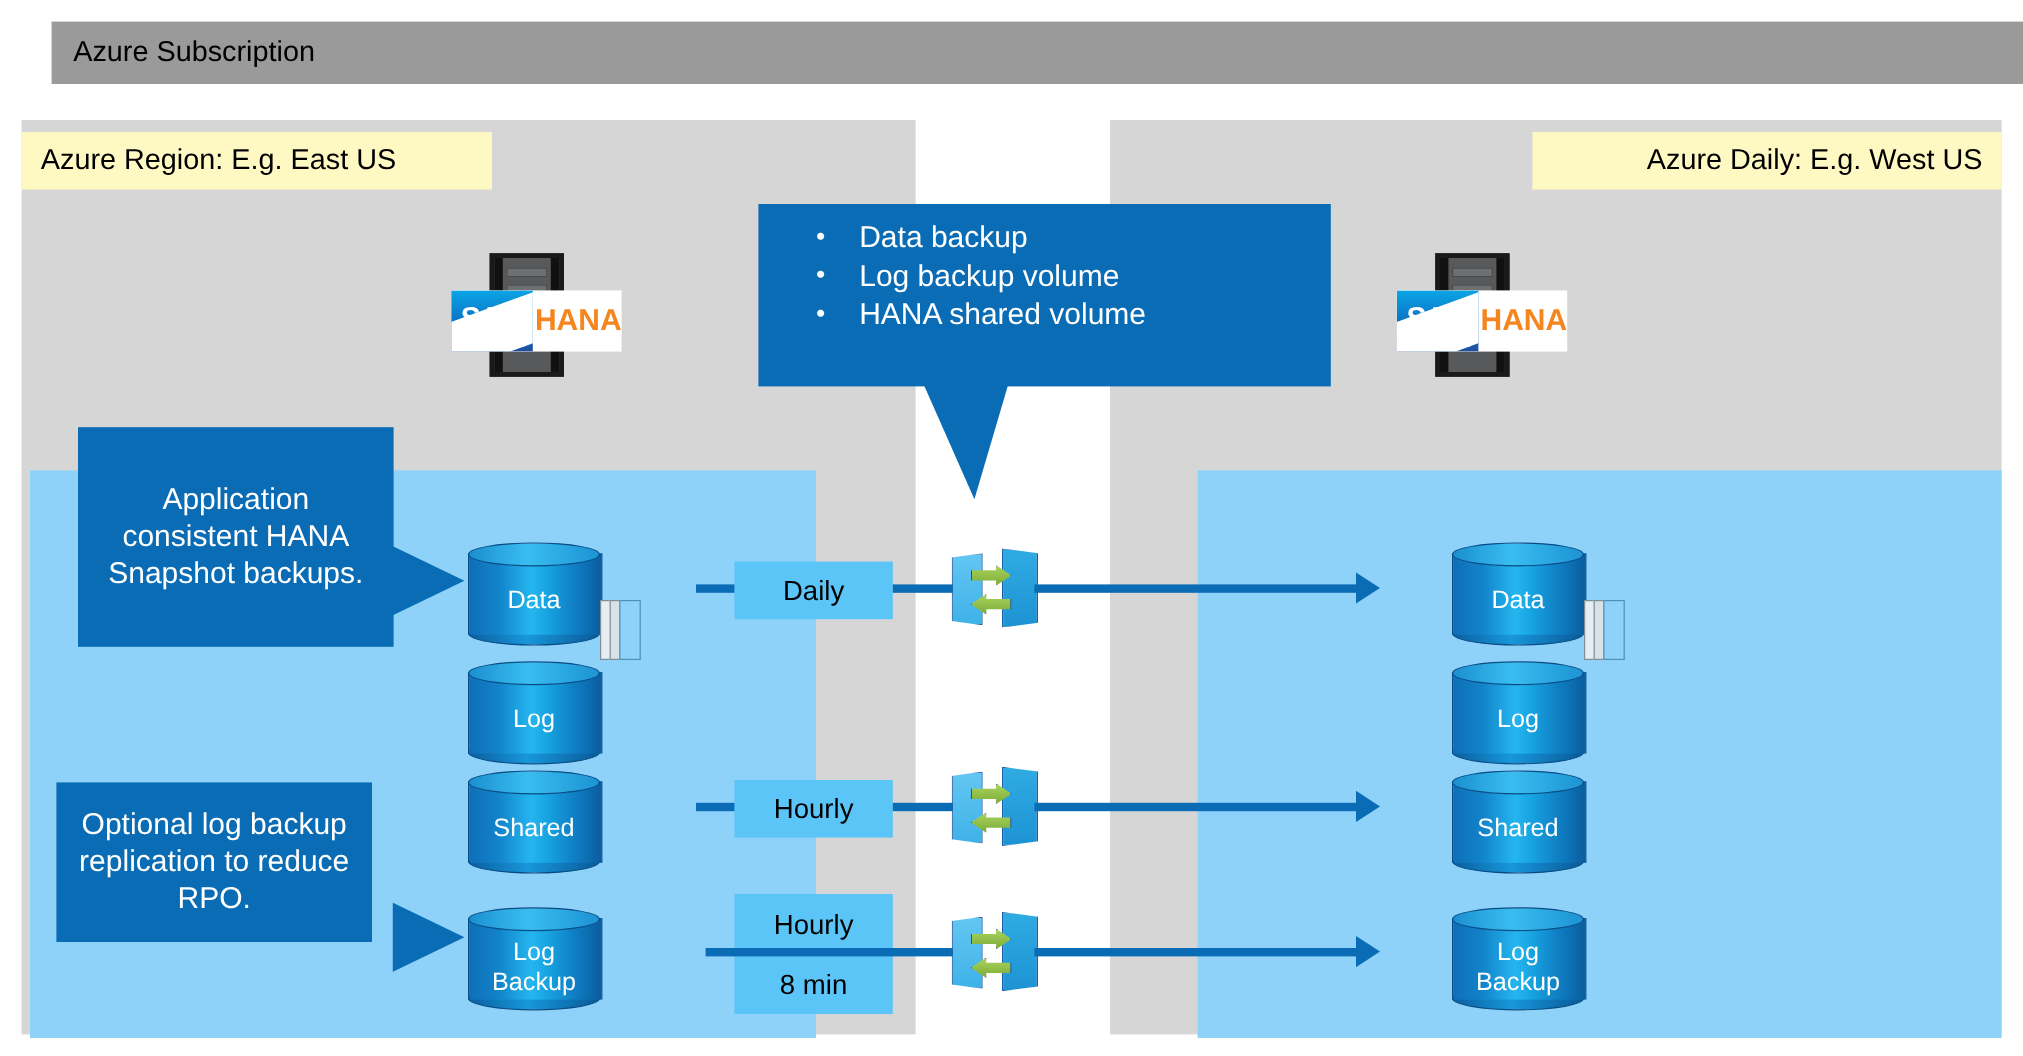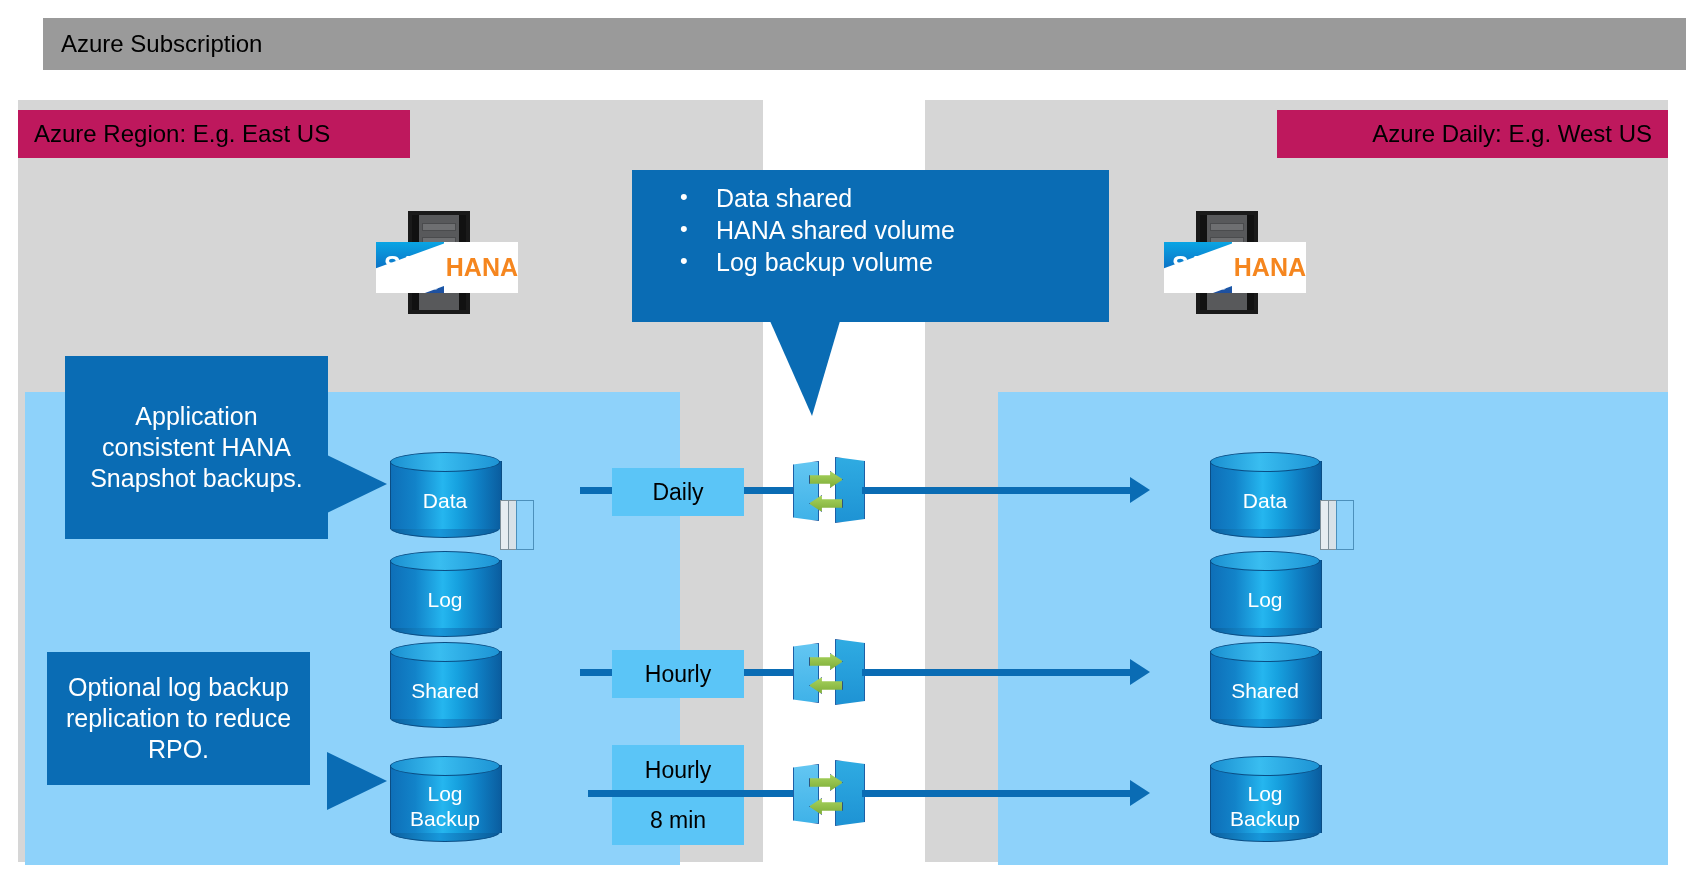--- a/index.html
+++ b/index.html
@@ -11,21 +11,21 @@
   .sub-banner{position:absolute;left:18px;top:18px;width:1650px;height:52px;
               background:#9a9a9a;display:flex;align-items:center;margin-left:25px;}
   .sub-banner .lbl{padding-left:18px;font-size:24px;color:#000;}
 
   
   .region-panel{position:absolute;background:#d6d6d6;}
   #region-left-panel{left:18px;top:100px;width:745px;height:762px;}
   #region-right-panel{left:925px;top:100px;width:743px;height:762px;}
 
   
-  .region-title{position:absolute;height:48px;background:#be185d;
+  .region-title{position:absolute;height:48px;background:#fef9c3;
                 display:flex;align-items:center;}
   #region-left-title{left:18px;top:110px;width:392px;}
   #region-left-title .lbl{padding-left:16px;font-size:24px;color:#000;}
   #region-right-title{left:1277px;top:110px;width:391px;justify-content:flex-end;}
   #region-right-title .lbl{padding-right:16px;font-size:24px;color:#000;}
 
   
   .vol-panel{position:absolute;background:#8ed2fa;}
   #vol-panel-left{left:25px;top:392px;width:655px;height:473px;}
   #vol-panel-right{left:998px;top:392px;width:670px;height:473px;}
@@ -178,23 +178,23 @@
       <span class="saptext">SAP</span>
       <span class="reg">®</span>
     </div>
     <div class="hanatext">HANA</div>
   </div>
 
   <div id="callout-top-tail"></div>
   <div class="callout" id="callout-top">
     <div class="inner">
       <ul>
-        <li>Data shared</li>
+        <li>Data backup</li>
+        <li>Log backup volume</li>
         <li>HANA shared volume</li>
-        <li>Log backup volume</li>
       </ul>
     </div>
   </div>
 
   <div id="callout-snapshot-tail"></div>
   <div class="callout" id="callout-snapshot">
     <div class="inner" style="display:flex;align-items:center;justify-content:center;height:100%;box-sizing:border-box;">
       <span>Application consistent HANA Snapshot backups.</span>
     </div>
   </div>

